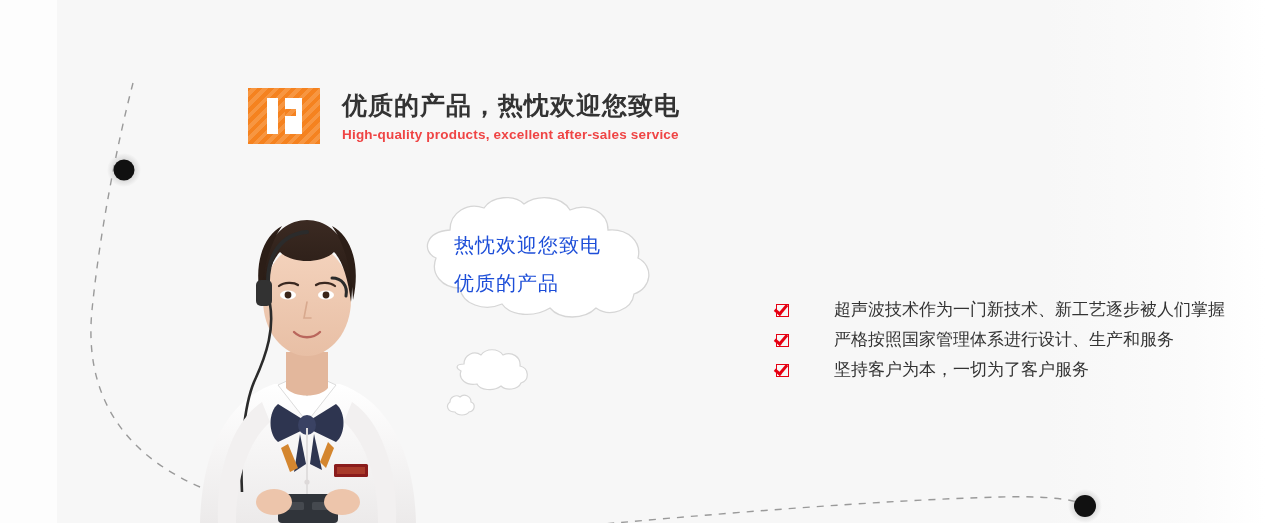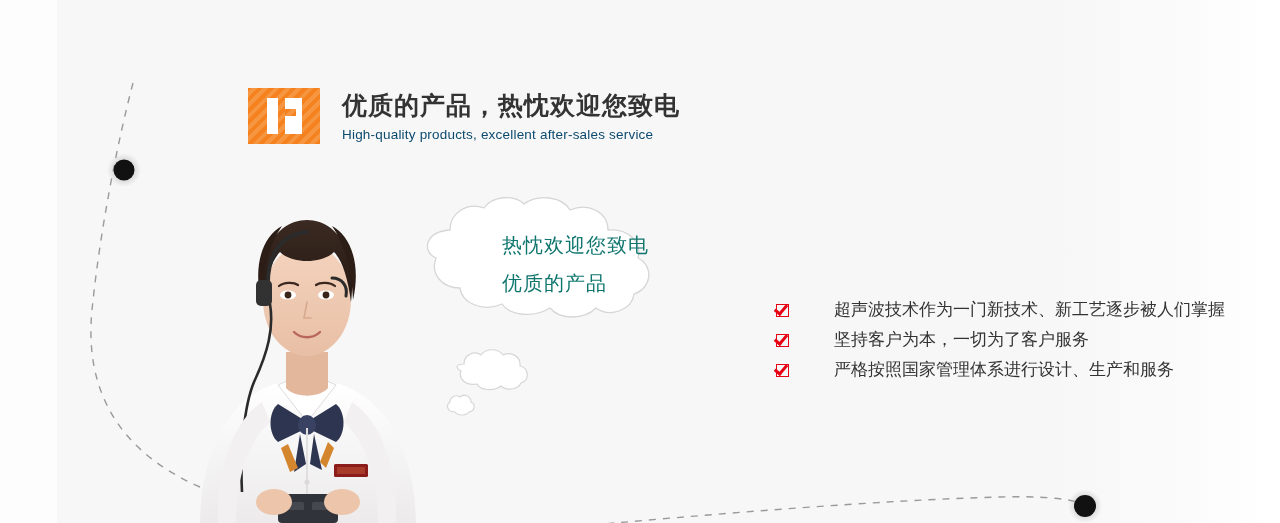--- a/index.html
+++ b/index.html
@@ -110,23 +110,24 @@
     font-size: 25px;
     font-weight: bold;
     color: #333333;
     letter-spacing: 1px;
     line-height: 30px;
     white-space: nowrap;
   }
   .title-en {
     margin-top: 7px;
     font-size: 13.5px;
-    color: #0c4a6e;
+    color: #ef4444;
     letter-spacing: 0.2px;
     white-space: nowrap;
+    font-weight: bold;
   }
 
   
   .person {
     position: absolute;
     left: 182px;
     top: 182px;
     width: 250px;
     height: 341px;
     overflow: hidden;
@@ -140,24 +141,23 @@
     top: 196px;
     width: 268px;
     height: 124px;
   }
   .cloud-text {
     position: absolute;
     left: 52px;
     top: 30px;
     width: 190px;
     font-size: 20px;
-    color: #0f766e;
+    color: #1d4ed8;
     line-height: 38px;
     letter-spacing: 1px;
-    margin-left: 48px;
   }
   .cloud-line { white-space: nowrap; }
   .cloud-small-1 {
     position: absolute;
     left: 448px;
     top: 348px;
     width: 84px;
     height: 44px;
   }
   .cloud-small-2 {
@@ -349,21 +349,21 @@
     </svg>
   </div>
 
   <div class="bullets">
     <div class="bullet-row">
       <span class="check-box"></span>
       <span class="bullet-label">超声波技术作为一门新技术、新工艺逐步被人们掌握</span>
     </div>
     <div class="bullet-row">
       <span class="check-box"></span>
-      <span class="bullet-label">坚持客户为本，一切为了客户服务</span>
+      <span class="bullet-label">严格按照国家管理体系进行设计、生产和服务</span>
     </div>
     <div class="bullet-row">
       <span class="check-box"></span>
-      <span class="bullet-label">严格按照国家管理体系进行设计、生产和服务</span>
+      <span class="bullet-label">坚持客户为本，一切为了客户服务</span>
     </div>
   </div>
 
 </div>
 
 </body></html>

